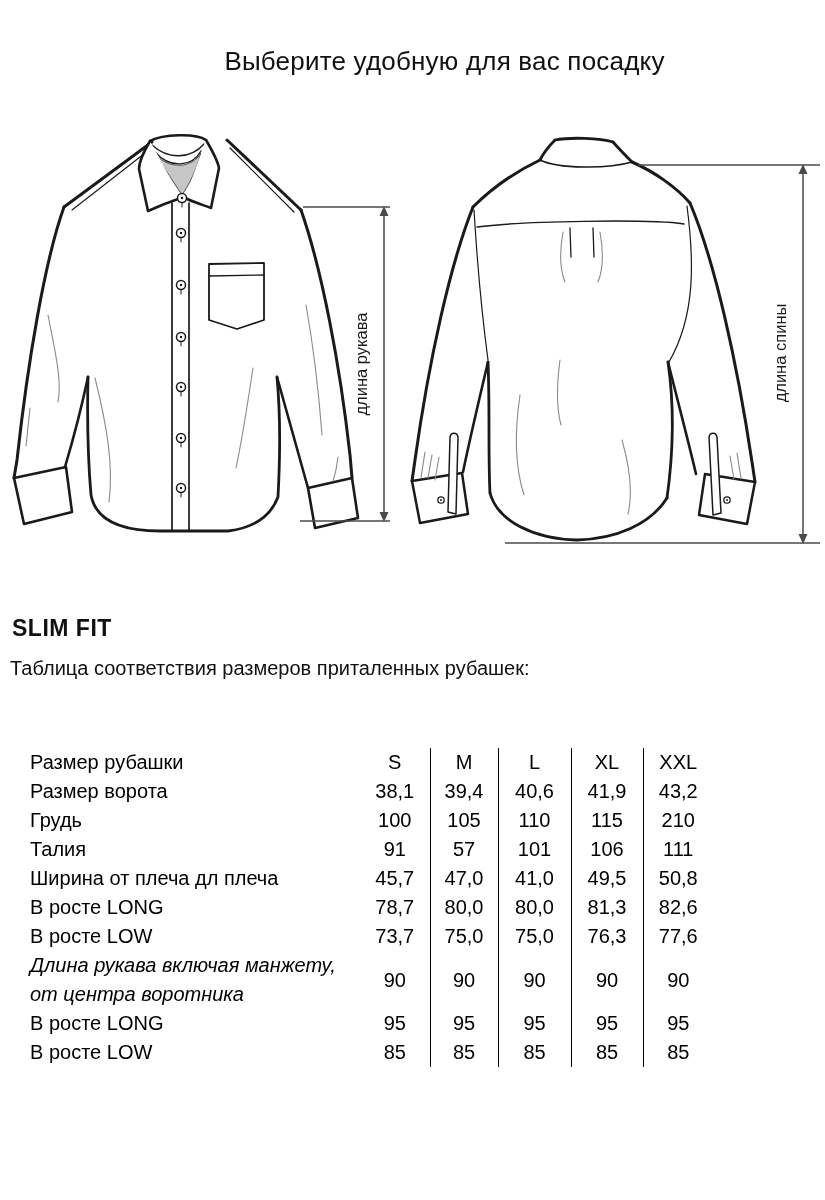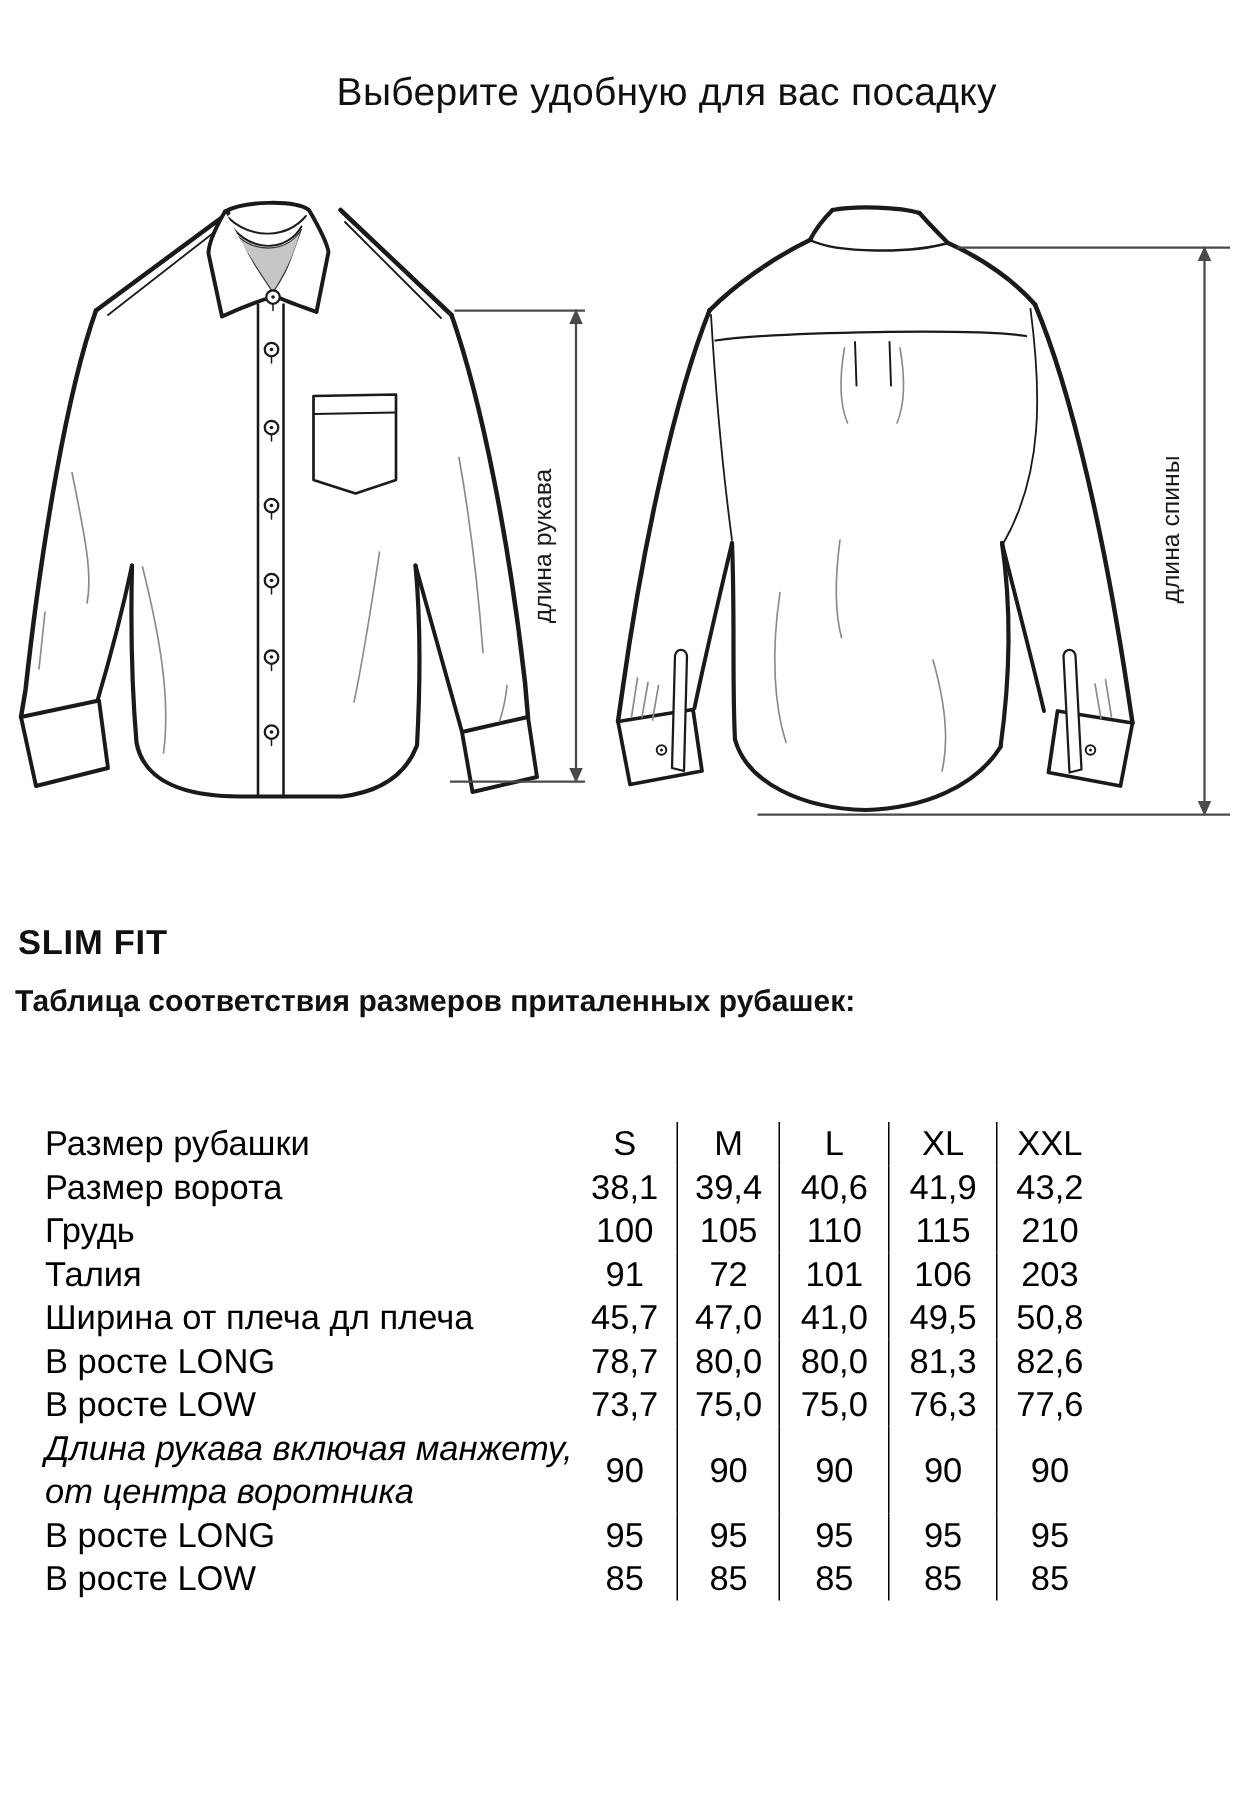--- a/index.html
+++ b/index.html
@@ -11,26 +11,26 @@
     position:absolute;top:46px;left:0;width:825px;text-align:center;
     font-size:26px;font-weight:400;color:#111;letter-spacing:0.2px;margin-left:32px;
   }
   .diagram{position:absolute;top:110px;left:0;}
   .fit-heading{
     position:absolute;top:615px;left:12px;
     font-size:23px;font-weight:700;color:#111;letter-spacing:0.5px;
   }
   .fit-subtitle{
     position:absolute;top:657px;left:10px;
-    font-size:20px;font-weight:700;color:#111;
+    font-size:20px;font-weight:400;color:#111;
   }
   table.size-table{
     position:absolute;top:748px;left:30px;
     border-collapse:collapse;table-layout:fixed;
-    font-size:23px;color:#000;
+    font-size:20px;color:#000;
   }
   .size-table td{
     padding:0;height:29px;line-height:29px;vertical-align:middle;
     white-space:nowrap;overflow:visible;
   }
   .size-table td.lab{width:330px;text-align:left;}
   .size-table td.val{text-align:center;}
   .size-table col.c1{width:70px}
   .size-table col.c2{width:68px}
   .size-table col.c3{width:73px}
@@ -221,24 +221,24 @@
         <td class="lab">Грудь</td>
         <td class="val">100</td>
         <td class="val b">105</td>
         <td class="val b">110</td>
         <td class="val b">115</td>
         <td class="val b">210</td>
       </tr>
       <tr>
         <td class="lab">Талия</td>
         <td class="val">91</td>
-        <td class="val b">72</td>
+        <td class="val b">57</td>
         <td class="val b">101</td>
         <td class="val b">106</td>
-        <td class="val b">203</td>
+        <td class="val b">111</td>
       </tr>
       <tr>
         <td class="lab">Ширина от плеча дл плеча</td>
         <td class="val">45,7</td>
         <td class="val b">47,0</td>
         <td class="val b">41,0</td>
         <td class="val b">49,5</td>
         <td class="val b">50,8</td>
       </tr>
       <tr>

